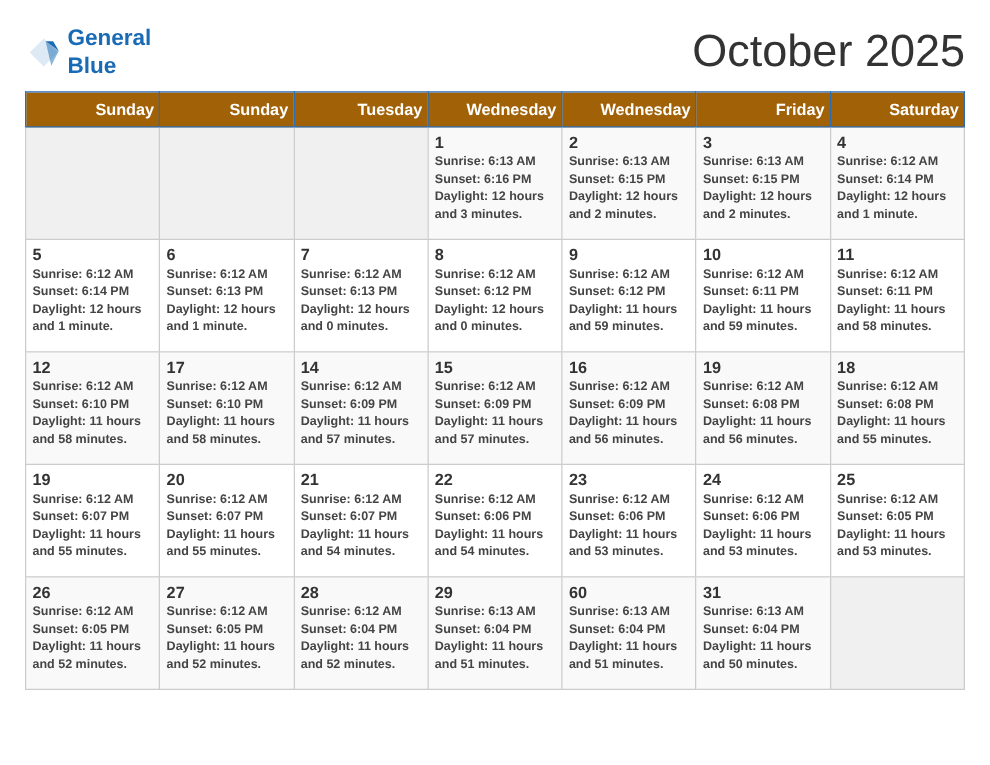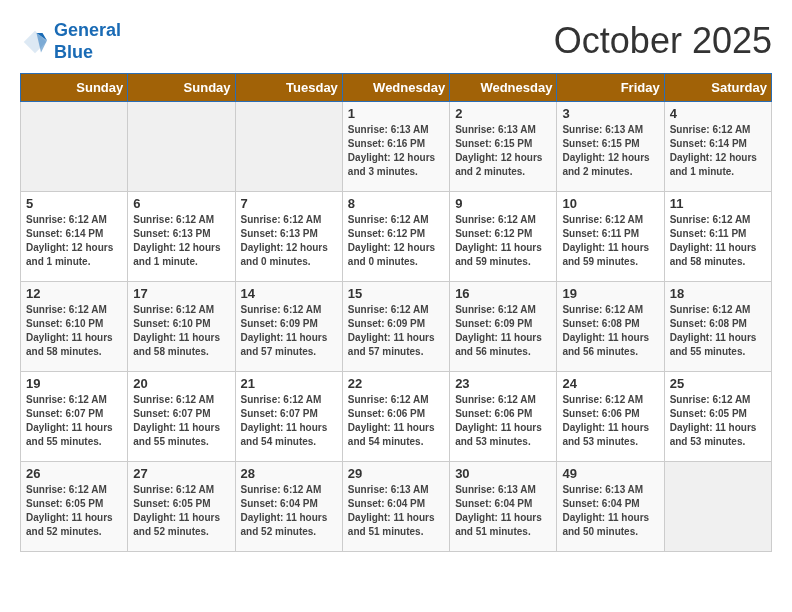--- a/index.html
+++ b/index.html
@@ -332,28 +332,28 @@
 and 52 minutes.</div>
         </td>
         <td>
           <span class="day-number">29</span>
           <div class="day-info" style="white-space: pre-line;">Sunrise: 6:13 AM
 Sunset: 6:04 PM
 Daylight: 11 hours
 and 51 minutes.</div>
         </td>
         <td>
-          <span class="day-number">30</span>
+          <span class="day-number">60</span>
           <div class="day-info" style="white-space: pre-line;">Sunrise: 6:13 AM
 Sunset: 6:04 PM
 Daylight: 11 hours
 and 51 minutes.</div>
         </td>
         <td>
-          <span class="day-number">49</span>
+          <span class="day-number">31</span>
           <div class="day-info" style="white-space: pre-line;">Sunrise: 6:13 AM
 Sunset: 6:04 PM
 Daylight: 11 hours
 and 50 minutes.</div>
         </td>
         <td class="empty"></td>
       </tr>
     </tbody>
 </table>
 

